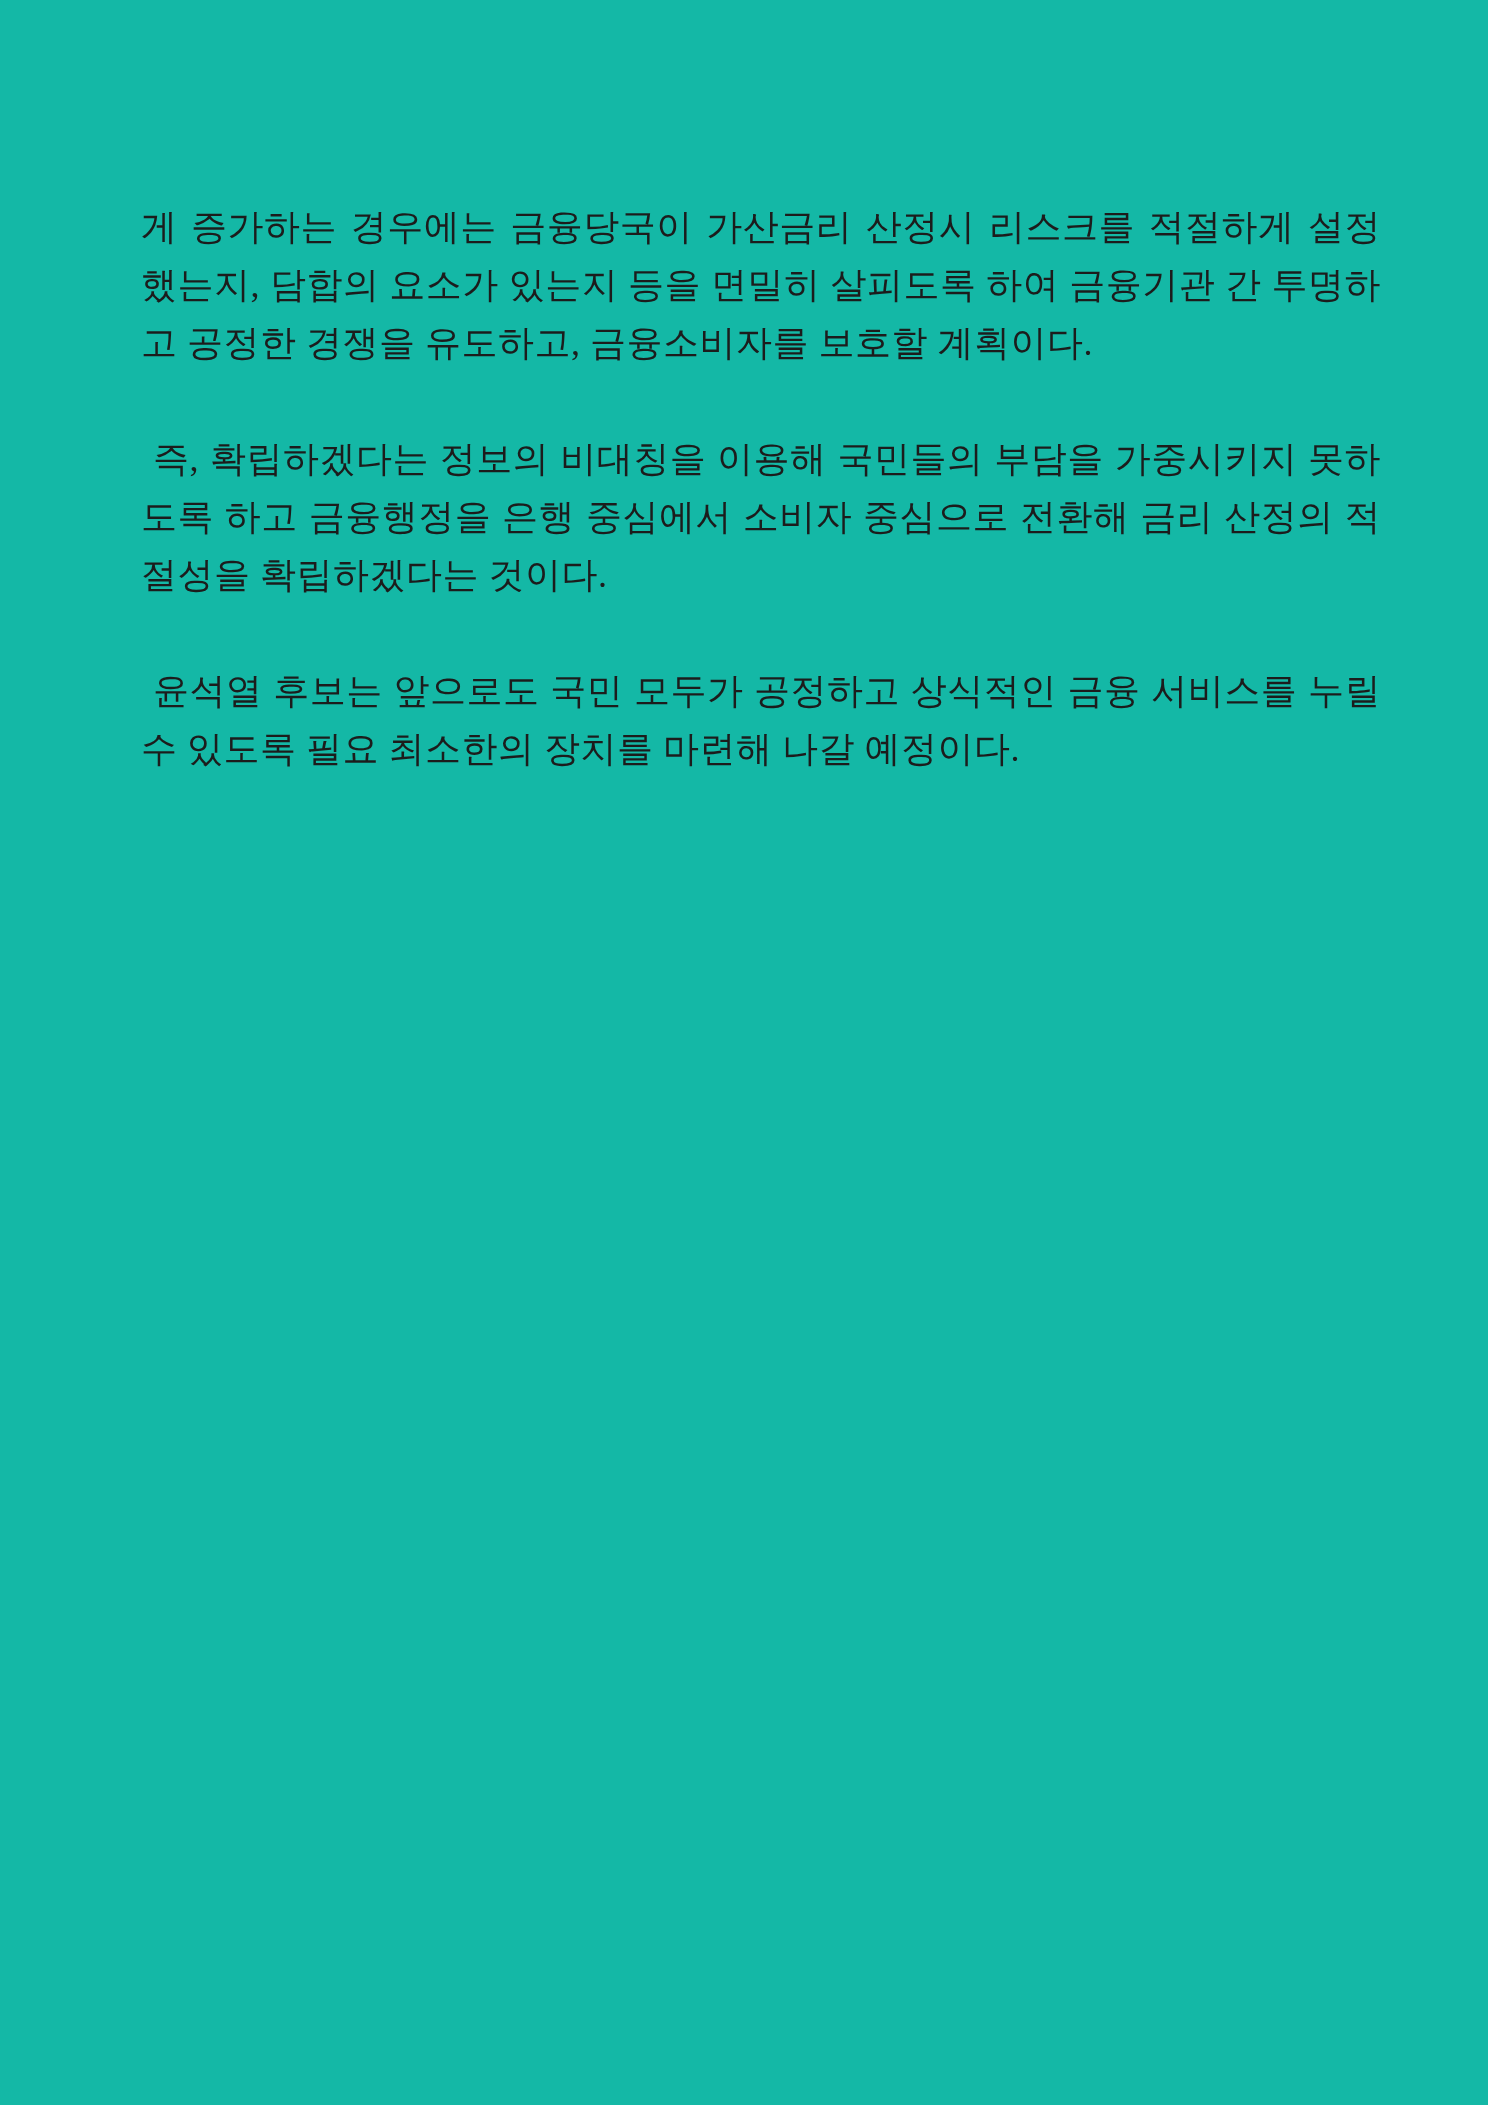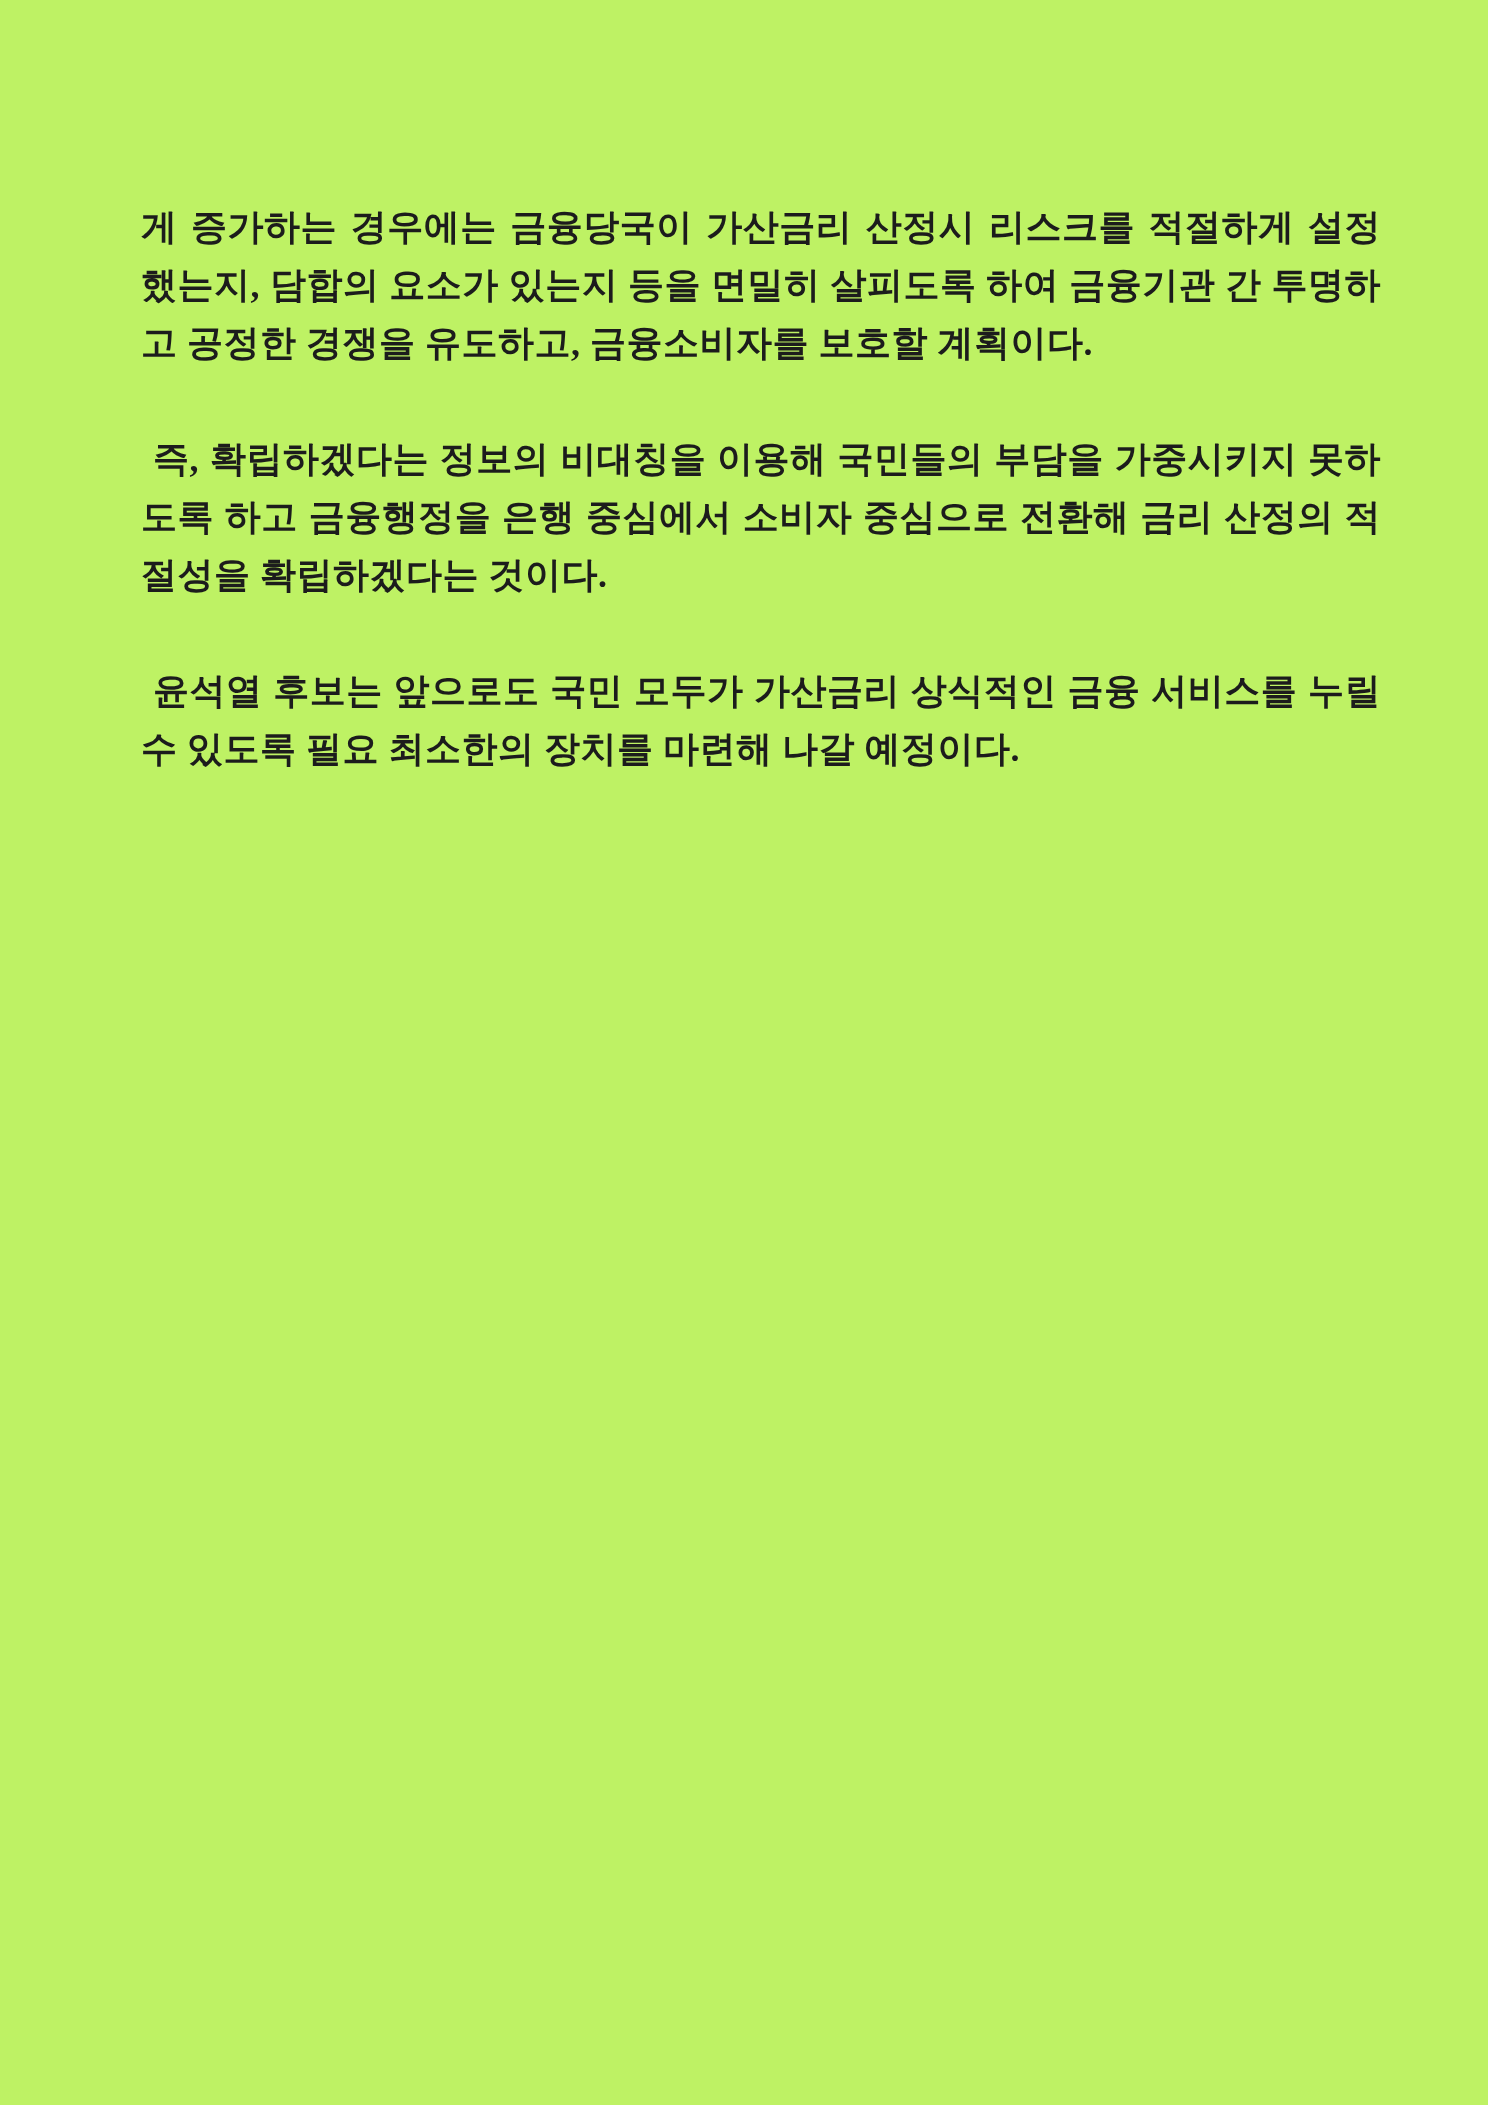--- a/index.html
+++ b/index.html
@@ -4,25 +4,24 @@
 <style>
   html, body {
     margin: 0;
     padding: 0;
     background: #ffffff;
   }
   .page {
     position: relative;
     width: 1488px;
     height: 2105px;
-    background: #bef264;
+    background: #14b8a6;
     box-sizing: border-box;
     padding: 198px 107px 0 141px;
     overflow: hidden;
-    font-weight: bold;
   }
   .doc-body {
     width: 1240px;
     color: #1c1c1c;
     font-family: "Liberation Serif", "DejaVu Serif", serif;
     font-size: 36px;
     line-height: 58px;
     text-align: justify;
     word-break: break-all;
     letter-spacing: 0.5px;
@@ -35,15 +34,15 @@
     text-indent: 0;
   }
 </style>
 </head>
 <body>
 
 <div class="page">
   <div class="doc-body">
     <p class="paragraph">게 증가하는 경우에는 금융당국이 가산금리 산정시 리스크를 적절하게 설정했는지, 담합의 요소가 있는지 등을 면밀히 살피도록 하여 금융기관 간 투명하고 공정한 경쟁을 유도하고, 금융소비자를 보호할 계획이다.</p>
     <p class="paragraph">즉, 확립하겠다는 정보의 비대칭을 이용해 국민들의 부담을 가중시키지 못하도록 하고 금융행정을 은행 중심에서 소비자 중심으로 전환해 금리 산정의 적절성을 확립하겠다는 것이다.</p>
-    <p class="paragraph">윤석열 후보는 앞으로도 국민 모두가 가산금리 상식적인 금융 서비스를 누릴 수 있도록 필요 최소한의 장치를 마련해 나갈 예정이다.</p>
+    <p class="paragraph">윤석열 후보는 앞으로도 국민 모두가 공정하고 상식적인 금융 서비스를 누릴 수 있도록 필요 최소한의 장치를 마련해 나갈 예정이다.</p>
   </div>
 </div>
 
 </body></html>

